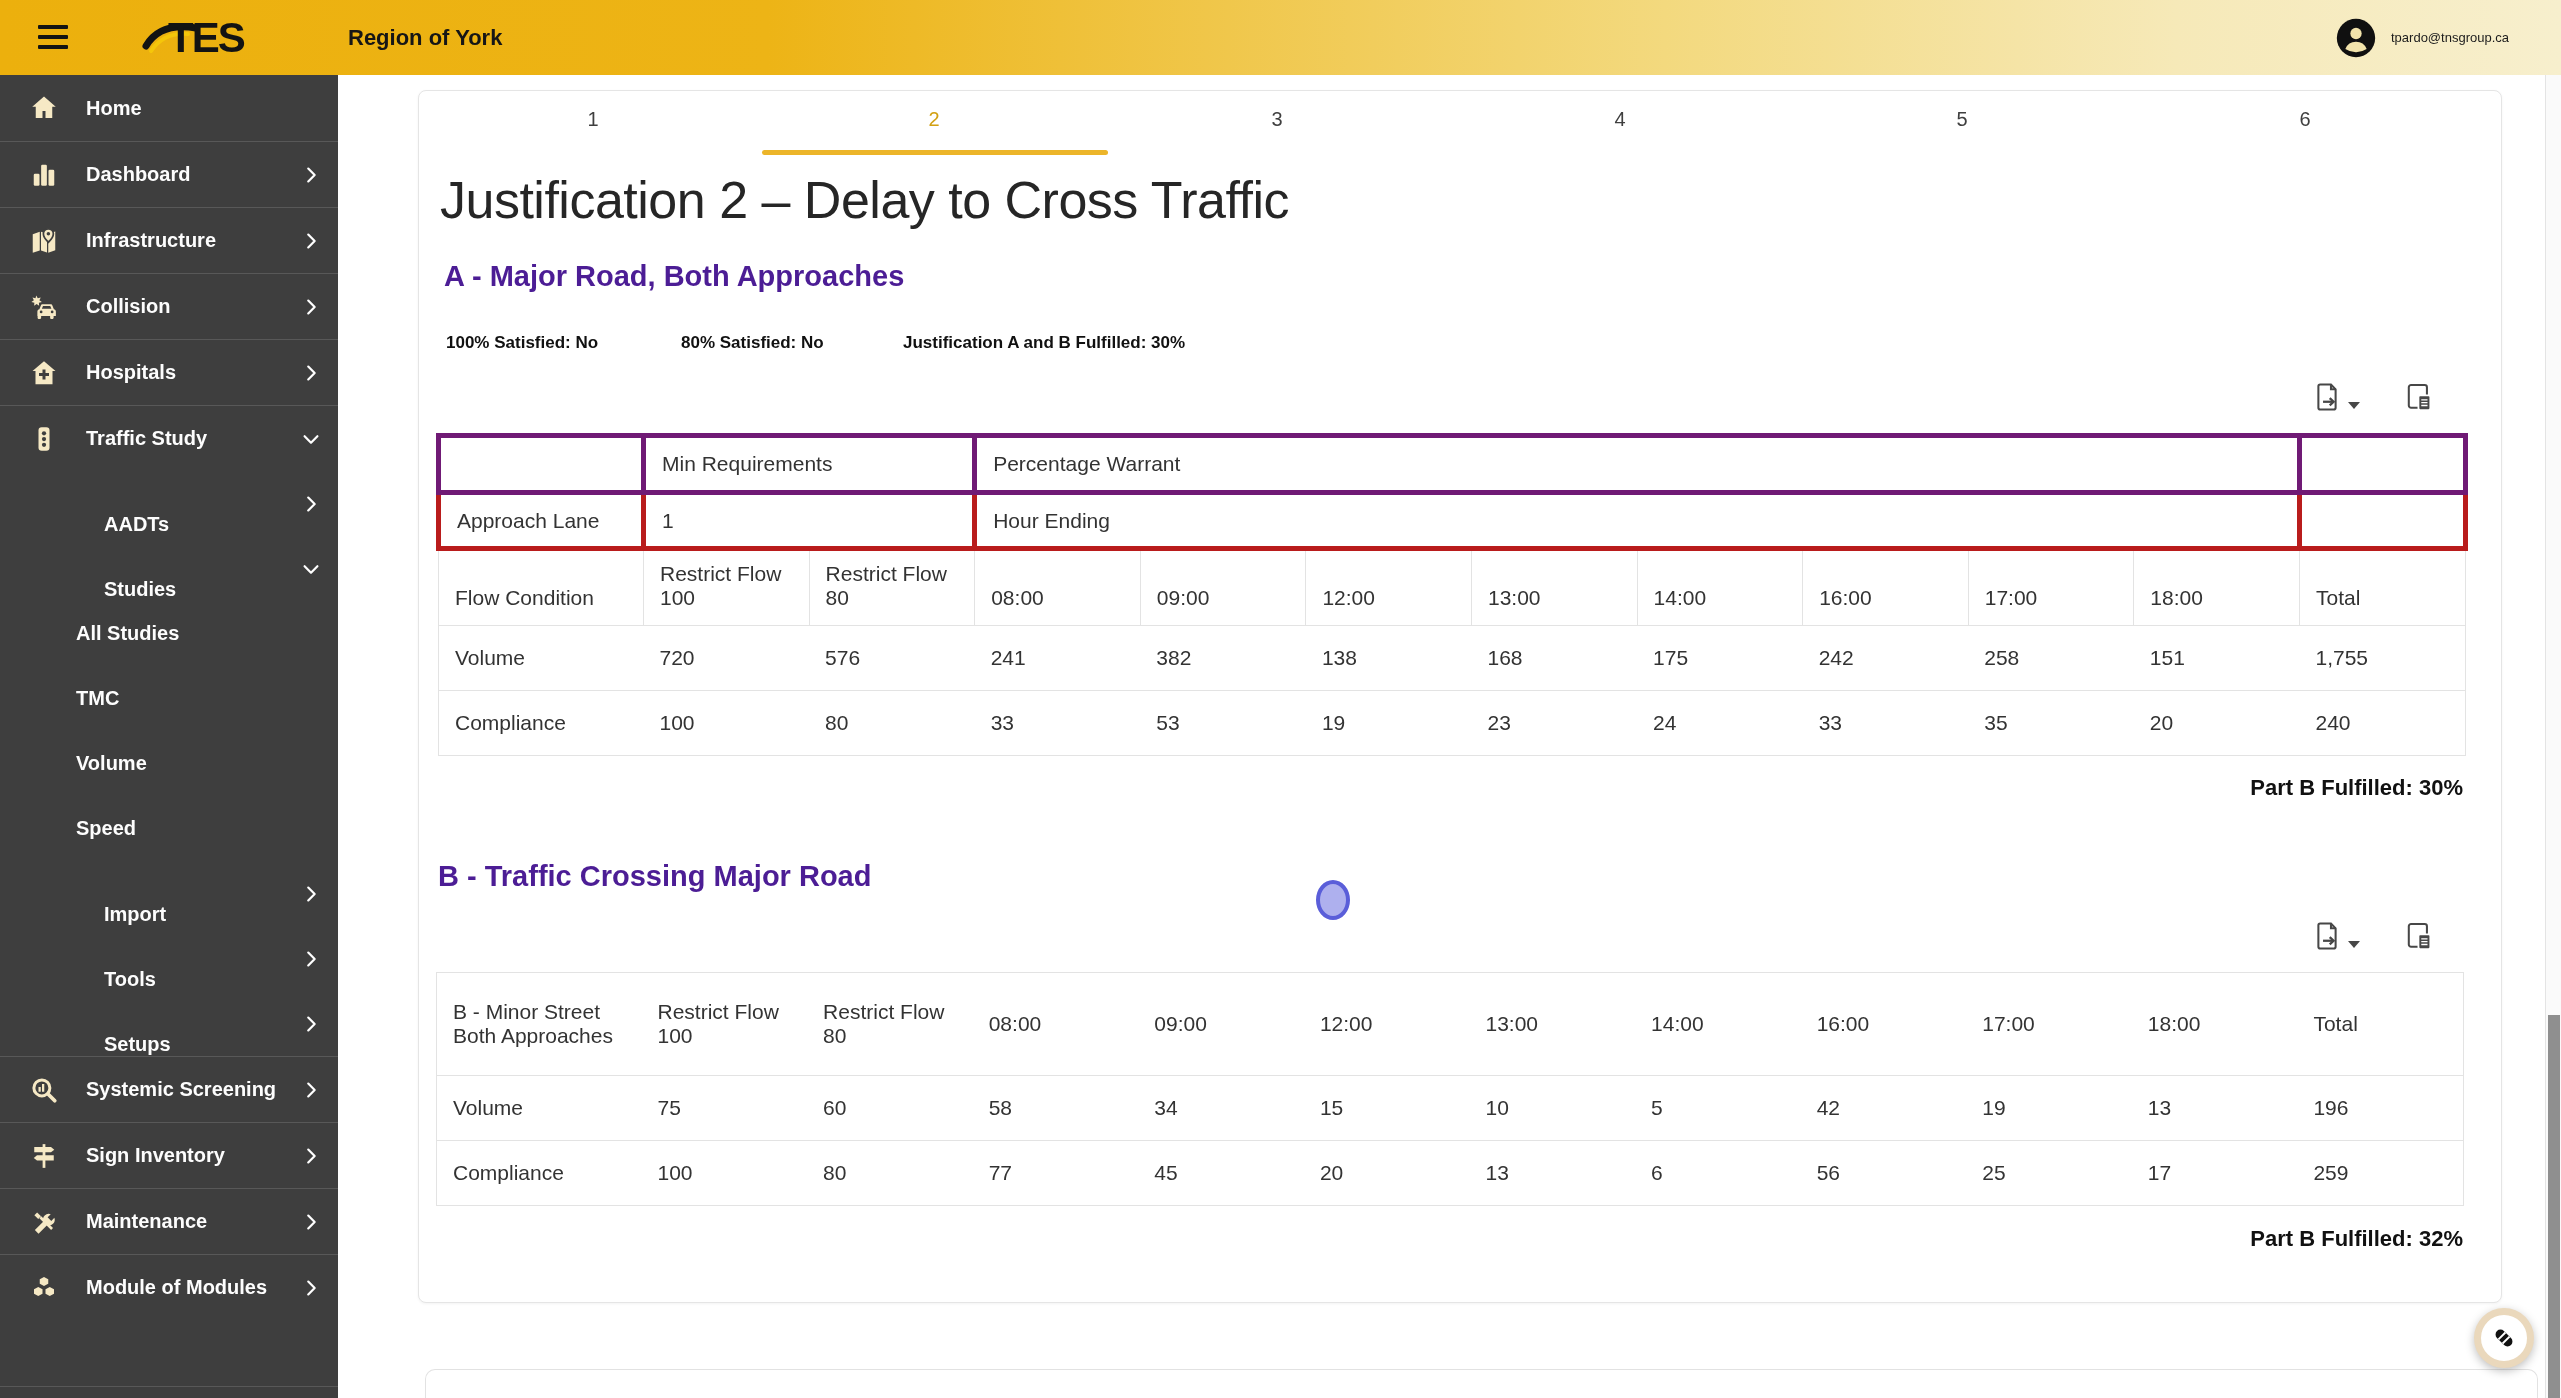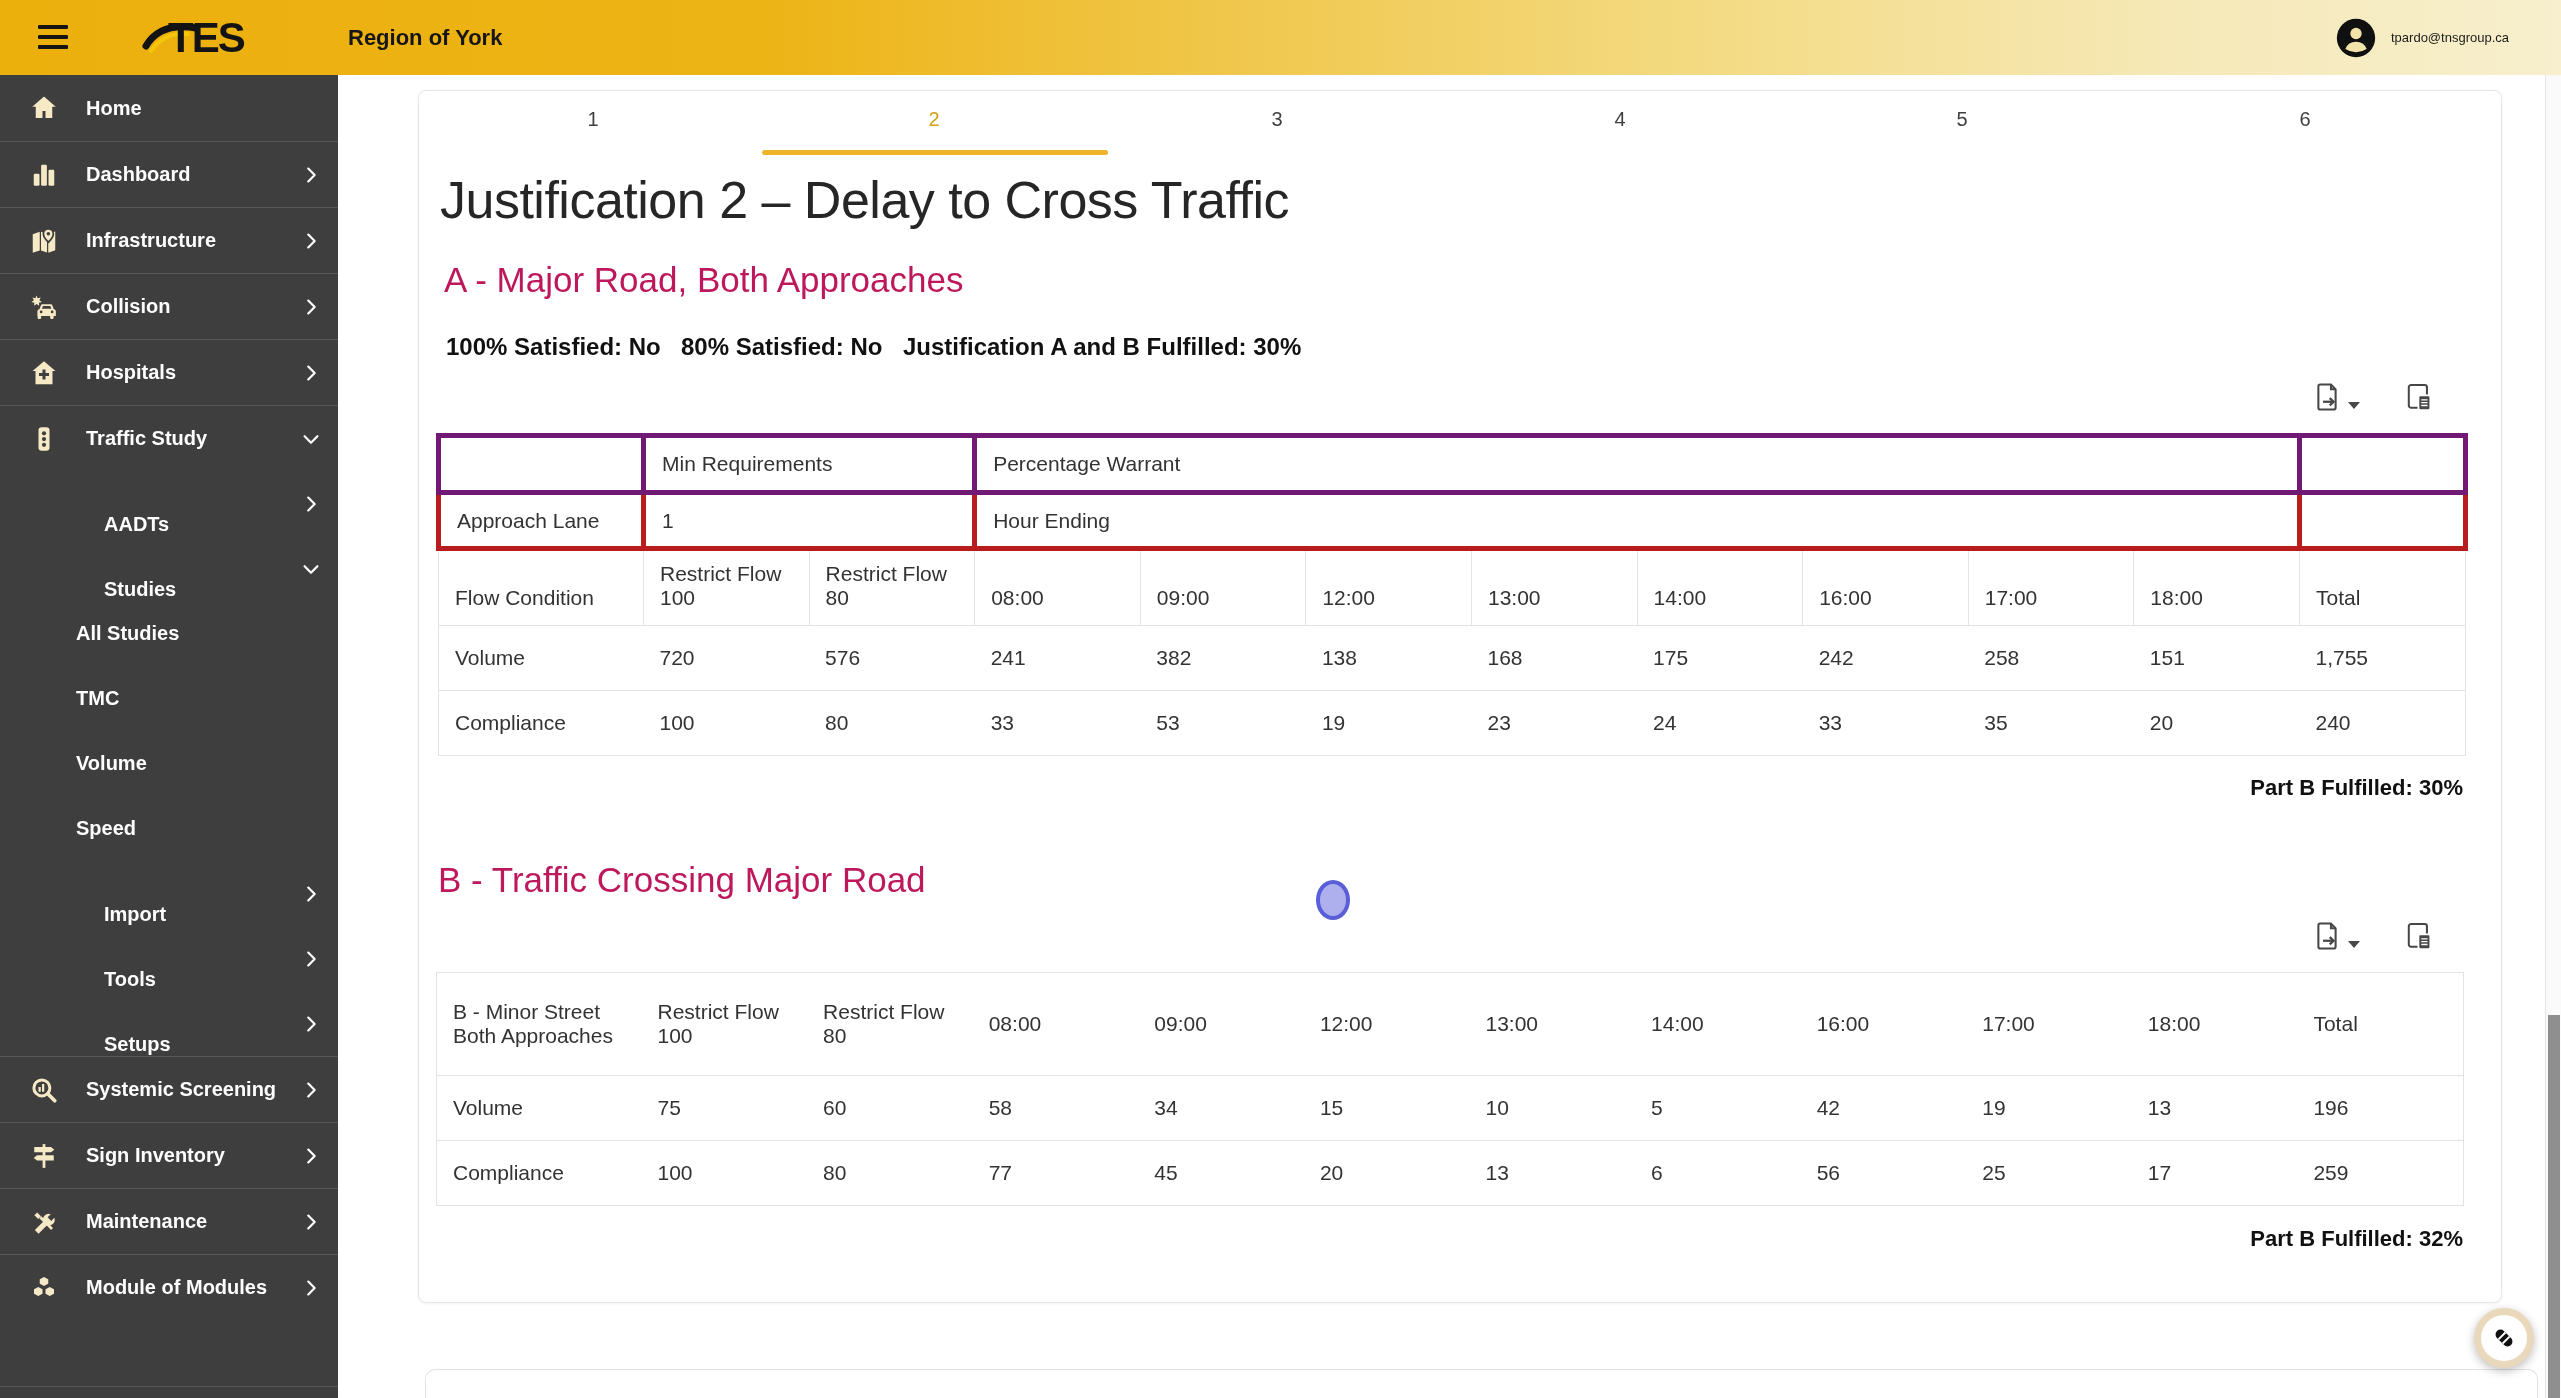--- a/index.html
+++ b/index.html
@@ -40,22 +40,22 @@
 
   
   .step { position:absolute; top:108px; width:80px; margin-left:-40px; text-align:center;
     font-size:20px; color:#3f3f3f; cursor:pointer; z-index:2; }
   .step.active { color:#d2a012; }
   .step-underline { position:absolute; left:762px; top:150px; width:346px; height:5px;
     background:#ecb52a; border-radius:3px; z-index:2; }
 
   .page-title { position:absolute; left:440px; top:170px; font-size:52px; font-weight:300;
     letter-spacing:-0.5px; color:#262626; z-index:2; }
-  .section-heading { position:absolute; font-size:35px; font-weight:400; color:#be185d; z-index:2; }
-  .stat { position:absolute; top:333px; font-size:24px; font-weight:bold; color:#111; z-index:2; }
+  .section-heading { position:absolute; font-size:29px; font-weight:700; color:#4c1d95; z-index:2; }
+  .stat { position:absolute; top:333px; font-size:17px; font-weight:bold; color:#111; z-index:2; }
   .tbl-footer { position:absolute; right:98px; font-size:22px; font-weight:bold; color:#111; z-index:2; }
 
   
   .toolbar-btn { position:absolute; width:38px; height:38px; display:flex; align-items:center; justify-content:center; cursor:pointer; z-index:2; }
 
   
   table.tbl { position:absolute; left:436px; border-collapse:collapse; table-layout:fixed; width:2027px;
     font-size:21px; color:#333; background:#fff; z-index:2; border:1px solid #e3e3e3; }
   table.tbl td { padding:0 16px; overflow:hidden; }
   .tblA tr.g1 td { height:57px; border:5px solid #701a75; vertical-align:middle; }

